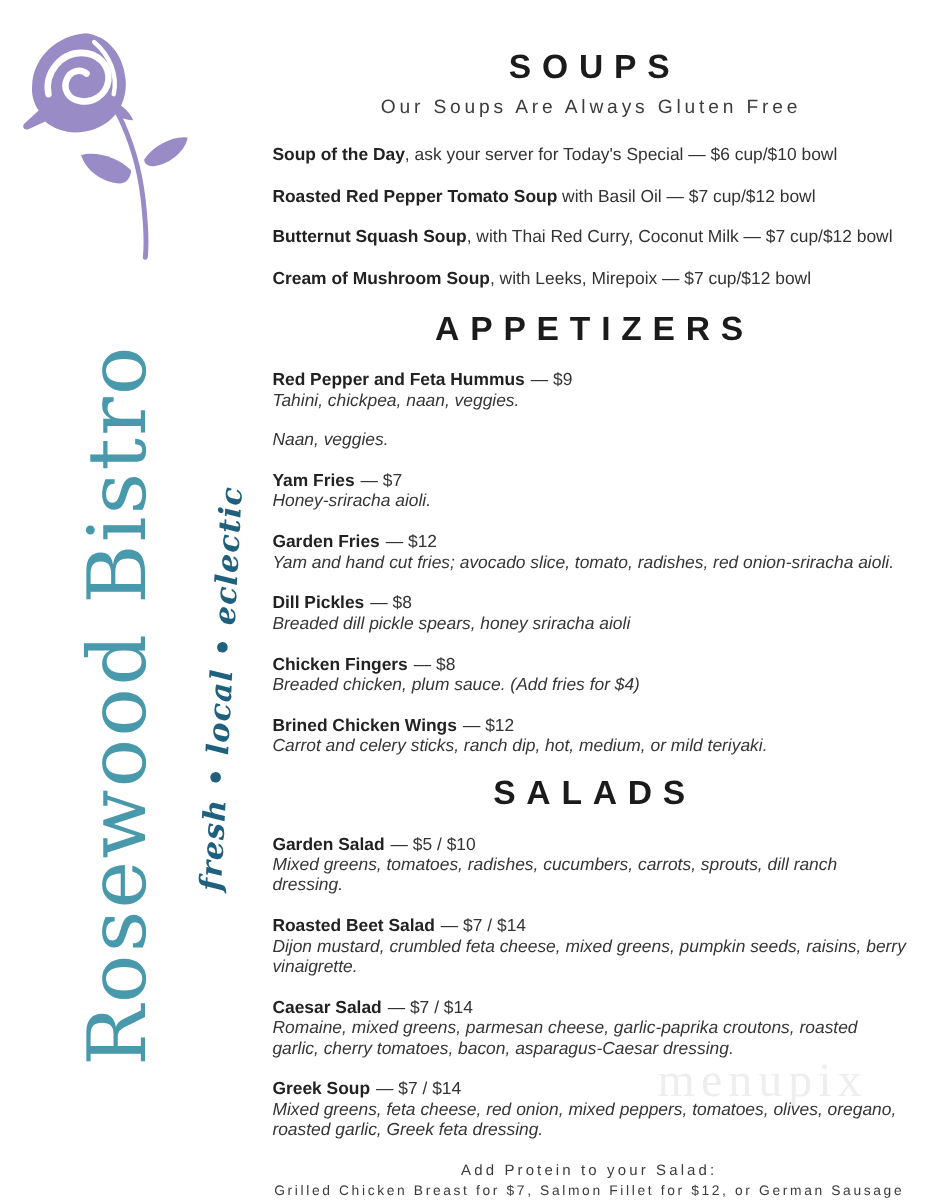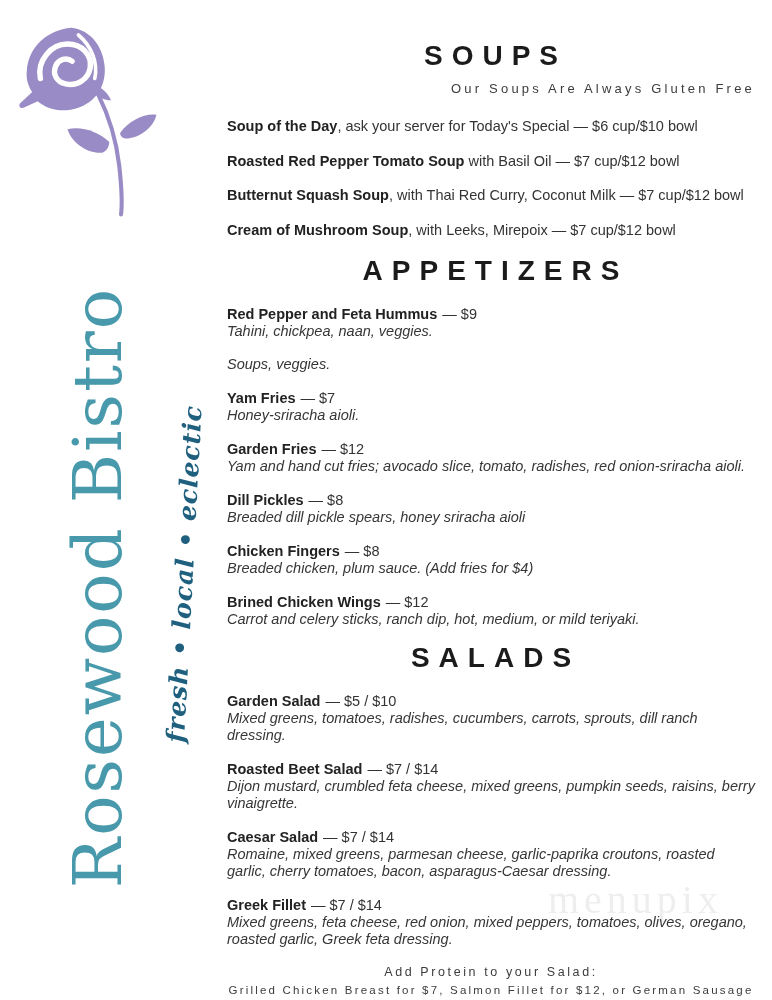--- a/index.html
+++ b/index.html
@@ -36,22 +36,22 @@
 
   
   .content { position:absolute; left:227px; top:0; width:528px; font-size:14.5px; color:#333; }
 
   h2.section-title {
     font-size:28px; font-weight:700; letter-spacing:9px; text-indent:9px;
     color:#1b1b1b; text-align:center; line-height:28px;
   }
   .soups h2 { padding-top:42px; }
   .section-subtitle {
-    margin-top:11px; font-size:13px; letter-spacing:3.2px; text-indent:3px;
-    color:#3c3c3c; text-align:right; font-weight:400;
+    margin-top:11px; font-size:16px; letter-spacing:3.2px; text-indent:3px;
+    color:#3c3c3c; text-align:center; font-weight:400;
   }
 
   .soup-list { margin-top:23px; }
   .soup-line { line-height:15px; margin-bottom:19.5px; white-space:nowrap; }
   .b { font-weight:700; color:#222; }
 
   .appetizers h2 { margin-top:3px; }
   .salads h2 { margin-top:16px; }
 
   .item-list { margin-top:20px; }
@@ -115,21 +115,21 @@
     </div>
 
     <div class="appetizers">
       <h2 class="section-title">APPETIZERS</h2>
       <div class="item-list">
         <div class="menu-item">
           <div class="item-head"><span class="b">Red Pepper and Feta Hummus</span><span class="item-price">— $9</span></div>
           <div class="item-desc">Tahini, chickpea, naan, veggies.</div>
         </div>
         <div class="menu-item">
-          <div class="item-desc">Soups, veggies.</div>
+          <div class="item-desc">Naan, veggies.</div>
         </div>
         <div class="menu-item">
           <div class="item-head"><span class="b">Yam Fries</span><span class="item-price">— $7</span></div>
           <div class="item-desc">Honey-sriracha aioli.</div>
         </div>
         <div class="menu-item">
           <div class="item-head"><span class="b">Garden Fries</span><span class="item-price">— $12</span></div>
           <div class="item-desc">Yam and hand cut fries; avocado slice, tomato, radishes, red onion-sriracha aioli.</div>
         </div>
         <div class="menu-item">
@@ -156,21 +156,21 @@
         </div>
         <div class="menu-item">
           <div class="item-head"><span class="b">Roasted Beet Salad</span><span class="item-price">— $7 / $14</span></div>
           <div class="item-desc">Dijon mustard, crumbled feta cheese, mixed greens, pumpkin seeds, raisins, berry vinaigrette.</div>
         </div>
         <div class="menu-item">
           <div class="item-head"><span class="b">Caesar Salad</span><span class="item-price">— $7 / $14</span></div>
           <div class="item-desc">Romaine, mixed greens, parmesan cheese, garlic-paprika croutons, roasted garlic, cherry tomatoes, bacon, asparagus-Caesar dressing.</div>
         </div>
         <div class="menu-item">
-          <div class="item-head"><span class="b">Greek Fillet</span><span class="item-price">— $7 / $14</span></div>
+          <div class="item-head"><span class="b">Greek Soup</span><span class="item-price">— $7 / $14</span></div>
           <div class="item-desc">Mixed greens, feta cheese, red onion, mixed peppers, tomatoes, olives, oregano, roasted garlic, Greek feta dressing.</div>
         </div>
       </div>
       <div class="salad-footer">
         <div class="l1">Add Protein to your Salad:</div>
         <div class="l2">Grilled Chicken Breast for $7, Salmon Fillet for $12, or German Sausage for $7.</div>
       </div>
     </div>
 
   </div>

